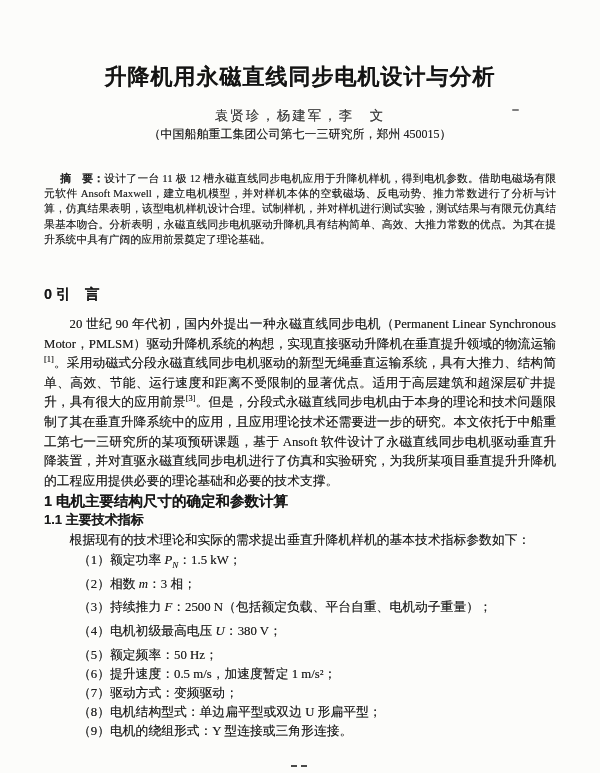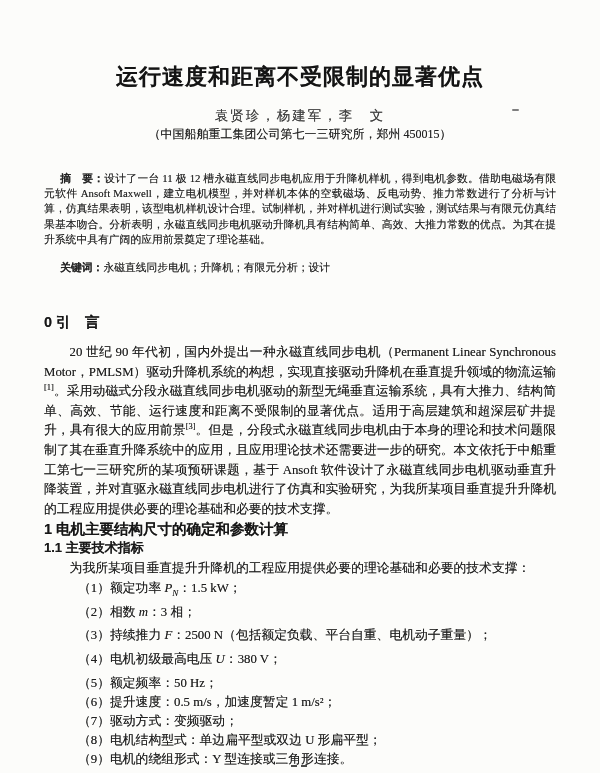--- a/index.html
+++ b/index.html
@@ -138,41 +138,40 @@
   }
   .page-number-cropped::before { left: 1px; }
   .page-number-cropped::after { right: 1px; }
 </style>
 </head>
 <body>
 
 <div class="page">
   <div class="content">
 
-    <div class="paper-title">运行速度和距离不受限制的显著优点</div>
+    <div class="paper-title">升降机用永磁直线同步电机设计与分析</div>
 
     <div class="authors">袁贤珍，杨建军，李　文</div>
 
     <div class="affiliation">（中国船舶重工集团公司第七一三研究所，郑州 450015）</div>
 
     <div class="abstract">
       <div class="para"><span class="bold-label">摘　要：</span><span>设计了一台 11 极 12 槽永磁直线同步电机应用于升降机样机，得到电机参数。借助电磁场有限元软件 Ansoft Maxwell，建立电机模型，并对样机本体的空载磁场、反电动势、推力常数进行了分析与计算，仿真结果表明，该型电机样机设计合理。试制样机，并对样机进行测试实验，测试结果与有限元仿真结果基本吻合。分析表明，永磁直线同步电机驱动升降机具有结构简单、高效、大推力常数的优点。为其在提升系统中具有广阔的应用前景奠定了理论基础。</span></div>
     </div>
 
-    <div class="keywords"><span class="bold-label">关键词：</span><span>永磁直线同步电机；升降机；有限元分析；设计</span></div>
 
     <div class="sec-heading sec0-heading">0 引　言</div>
 
     <div class="body-para intro-para"><span>20 世纪 90 年代初，国内外提出一种永磁直线同步电机（Permanent Linear Synchronous Motor，PMLSM）驱动升降机系统的构想，实现直接驱动升降机在垂直提升领域的物流运输</span><sup class="cite">[1]</sup><span>。采用动磁式分段永磁直线同步电机驱动的新型无绳垂直运输系统，具有大推力、结构简单、高效、节能、运行速度和距离不受限制的显著优点。适用于高层建筑和超深层矿井提升，具有很大的应用前景</span><sup class="cite">[3]</sup><span>。但是，分段式永磁直线同步电机由于本身的理论和技术问题限制了其在垂直升降系统中的应用，且应用理论技术还需要进一步的研究。本文依托于中船重工第七一三研究所的某项预研课题，基于 Ansoft 软件设计了永磁直线同步电机驱动垂直升降装置，并对直驱永磁直线同步电机进行了仿真和实验研究，为我所某项目垂直提升升降机的工程应用提供必要的理论基础和必要的技术支撑。</span></div>
 
     <div class="sec-heading sec1-heading">1 电机主要结构尺寸的确定和参数计算</div>
 
     <div class="sub-heading">1.1 主要技术指标</div>
 
-    <div class="sub-intro">为我所某项目垂直提升升降机的工程应用提供必要的理论基础和必要的技术支撑：</div>
+    <div class="sub-intro">根据现有的技术理论和实际的需求提出垂直升降机样机的基本技术指标参数如下：</div>
 
     <div class="spec-list">
       <div class="spec-item"><span>（1）额定功率 </span><i>P</i><sub>N</sub><span>：1.5 kW；</span></div>
       <div class="spec-item"><span>（2）相数 </span><i>m</i><sub></sub><span>：3 相；</span></div>
       <div class="spec-item"><span>（3）持续推力 </span><i>F</i><sub></sub><span>：2500 N（包括额定负载、平台自重、电机动子重量）；</span></div>
       <div class="spec-item"><span>（4）电机初级最高电压 </span><i>U</i><sub></sub><span>：380 V；</span></div>
       <div class="spec-item"><span>（5）额定频率：50 Hz；</span></div>
       <div class="spec-item"><span>（6）提升速度：0.5 m/s，加速度暂定 1 m/s²；</span></div>
       <div class="spec-item"><span>（7）驱动方式：变频驱动；</span></div>
       <div class="spec-item"><span>（8）电机结构型式：单边扁平型或双边 U 形扁平型；</span></div>

